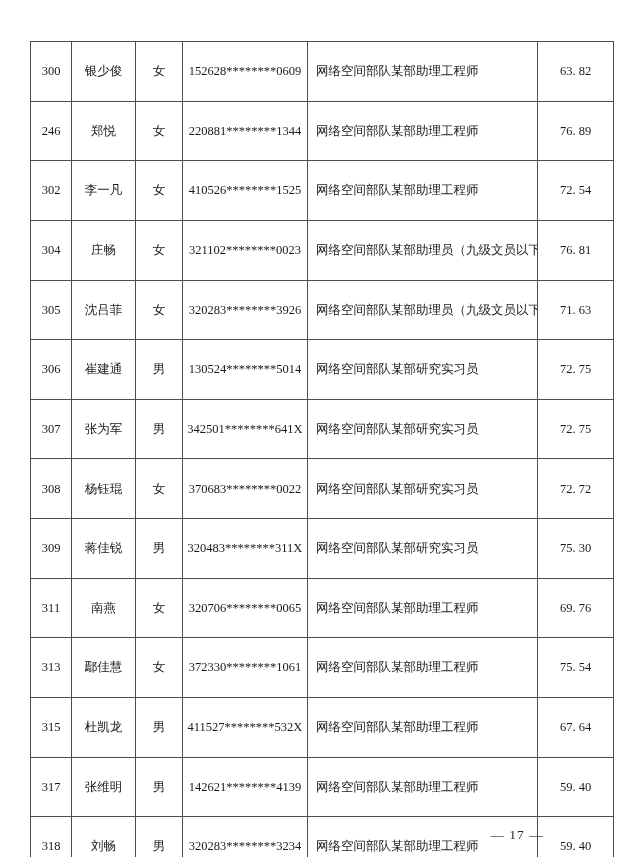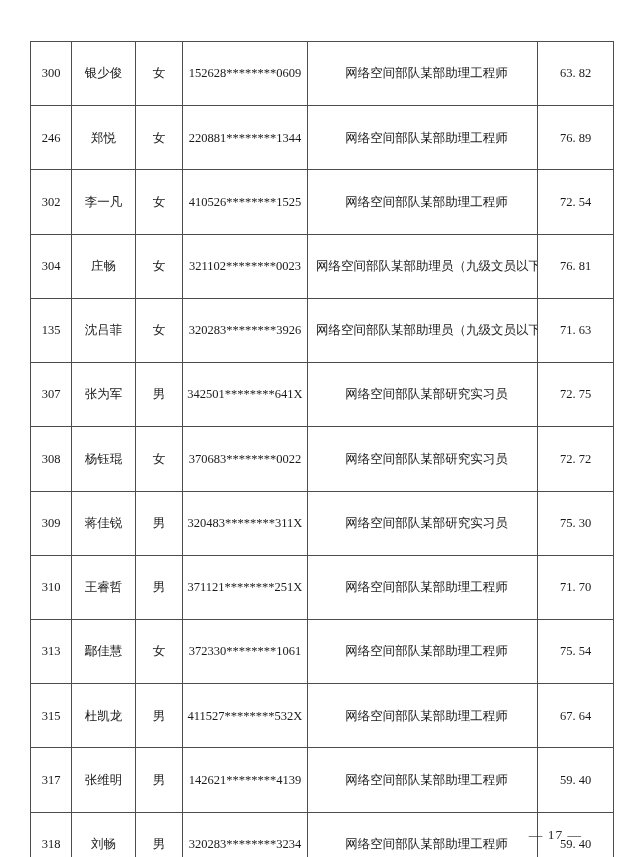--- a/index.html
+++ b/index.html
@@ -33,29 +33,29 @@
     border: 1px solid #4d4d4d;
     font-size: 12.5px;
     line-height: 1;
     text-align: center;
     vertical-align: middle;
     padding: 0;
     overflow: hidden;
     white-space: nowrap;
   }
   table.score-table td.pos {
-    text-align: center;
+    text-align: left;
     padding-left: 8px;
   }
   .pagenum {
     position: absolute;
     top: 827px;
     left: 452px;
     width: 130px;
-    text-align: right;
+    text-align: center;
     font-size: 13.5px;
     letter-spacing: 1px;
     color: #2a2a2a;
   }
 </style>
 </head>
 <body>
 
 <div class="sheet">
 
@@ -95,26 +95,34 @@
         </tr>
         <tr>
           <td>304</td>
           <td>庄畅</td>
           <td>女</td>
           <td>321102********0023</td>
           <td class="pos">网络空间部队某部助理员（九级文员以下）</td>
           <td>76. 81</td>
         </tr>
         <tr>
-          <td>135</td>
+          <td>305</td>
           <td>沈吕菲</td>
           <td>女</td>
           <td>320283********3926</td>
           <td class="pos">网络空间部队某部助理员（九级文员以下）</td>
           <td>71. 63</td>
+        </tr>
+        <tr>
+          <td>306</td>
+          <td>崔建通</td>
+          <td>男</td>
+          <td>130524********5014</td>
+          <td class="pos">网络空间部队某部研究实习员</td>
+          <td>72. 75</td>
         </tr>
         <tr>
           <td>307</td>
           <td>张为军</td>
           <td>男</td>
           <td>342501********641X</td>
           <td class="pos">网络空间部队某部研究实习员</td>
           <td>72. 75</td>
         </tr>
         <tr>
@@ -127,26 +135,26 @@
         </tr>
         <tr>
           <td>309</td>
           <td>蒋佳锐</td>
           <td>男</td>
           <td>320483********311X</td>
           <td class="pos">网络空间部队某部研究实习员</td>
           <td>75. 30</td>
         </tr>
         <tr>
-          <td>310</td>
-          <td>王睿哲</td>
-          <td>男</td>
-          <td>371121********251X</td>
+          <td>311</td>
+          <td>南燕</td>
+          <td>女</td>
+          <td>320706********0065</td>
           <td class="pos">网络空间部队某部助理工程师</td>
-          <td>71. 70</td>
+          <td>69. 76</td>
         </tr>
         <tr>
           <td>313</td>
           <td>鄢佳慧</td>
           <td>女</td>
           <td>372330********1061</td>
           <td class="pos">网络空间部队某部助理工程师</td>
           <td>75. 54</td>
         </tr>
         <tr>

